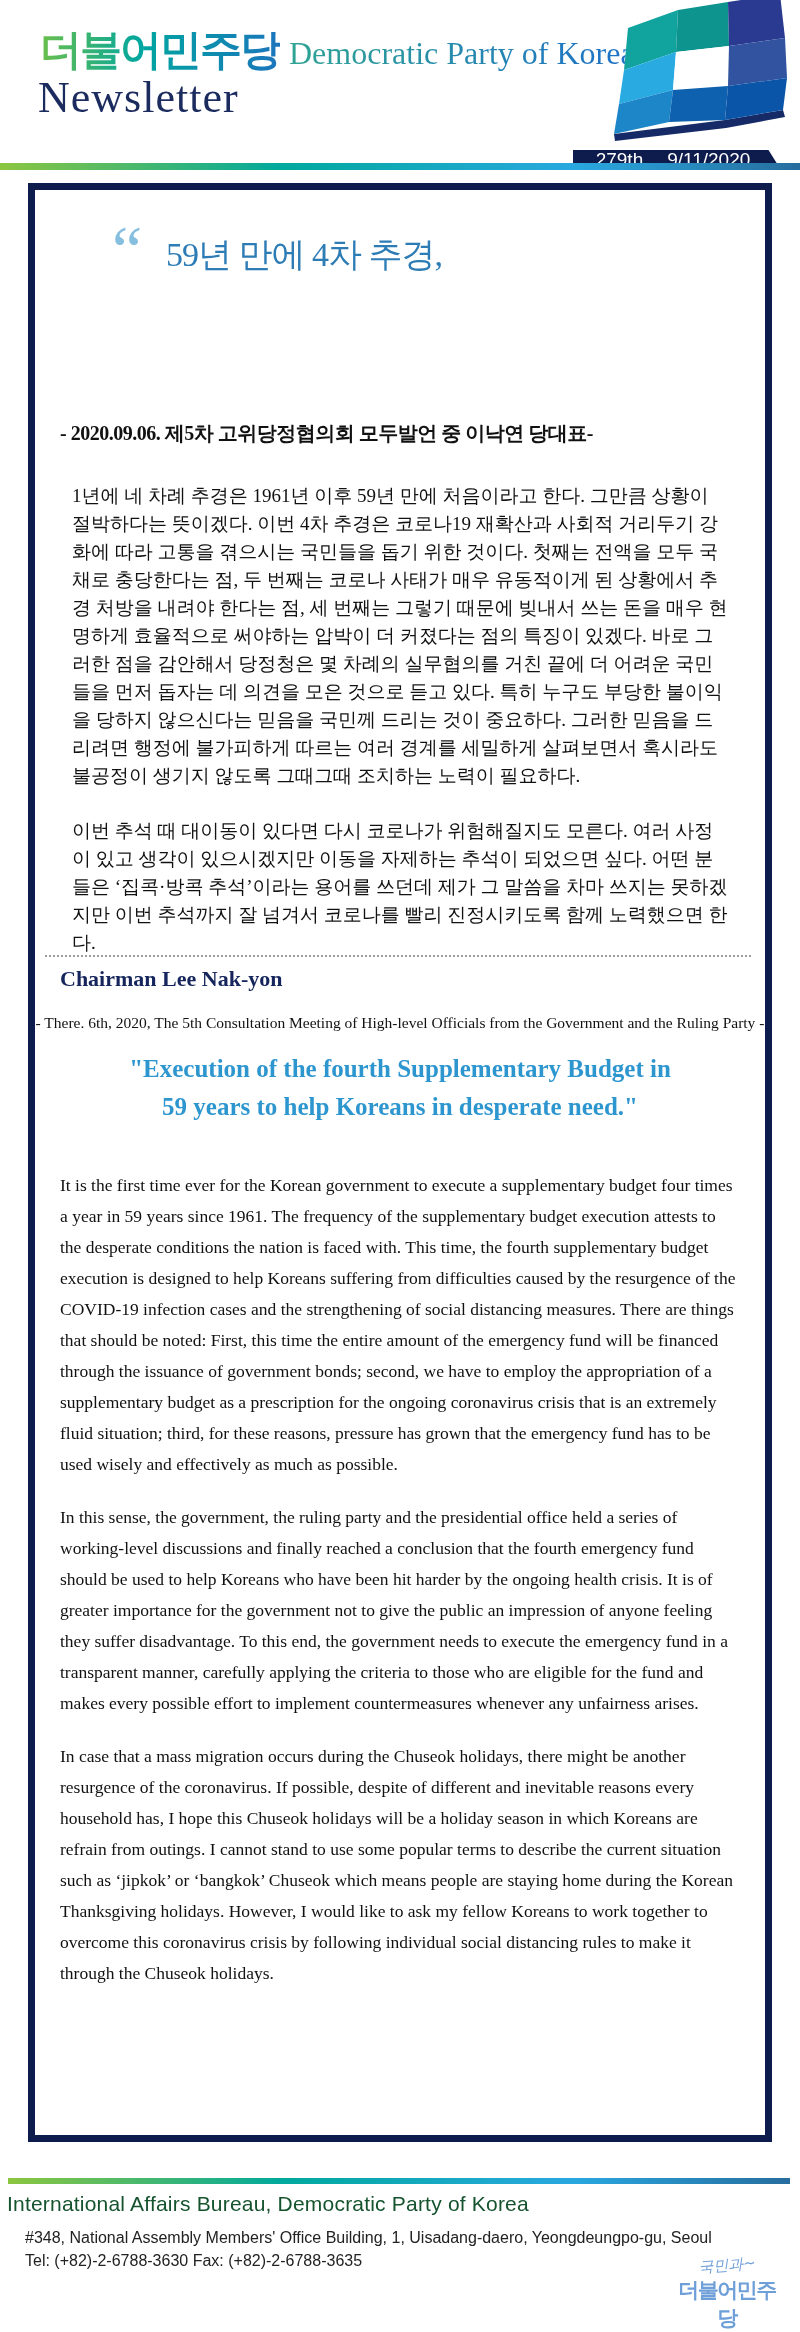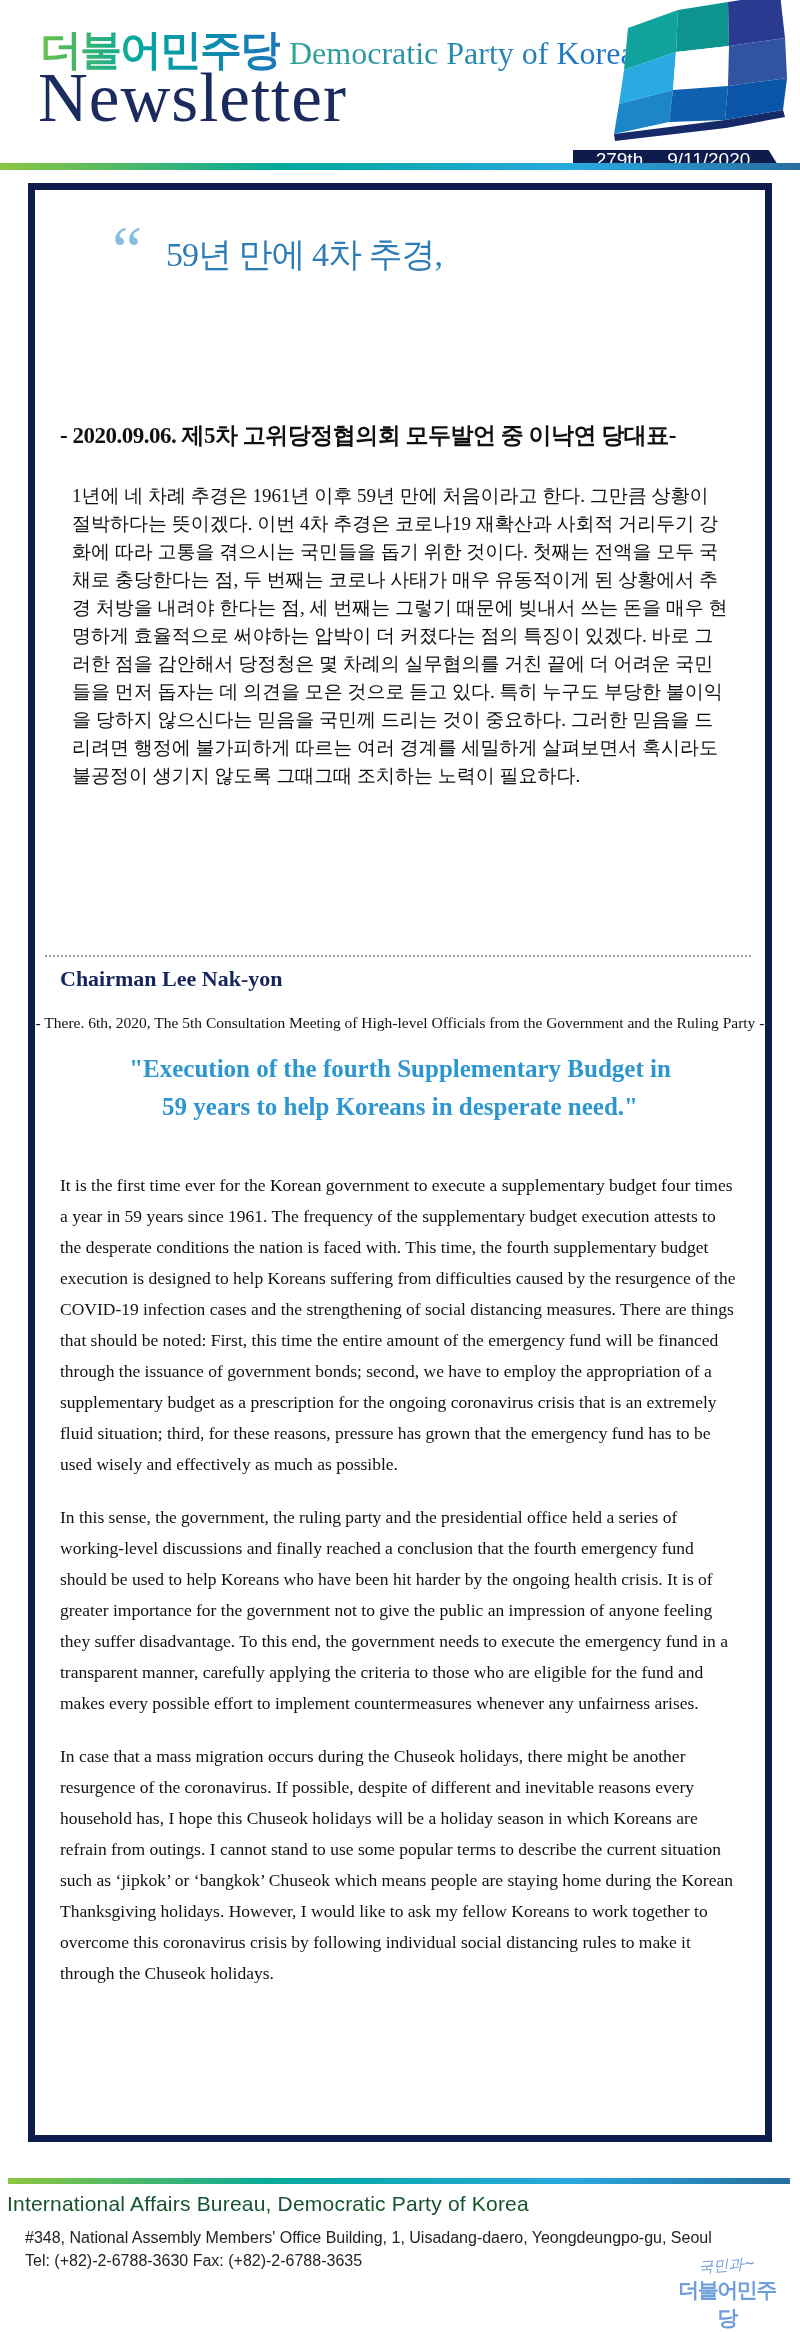--- a/index.html
+++ b/index.html
@@ -18,21 +18,21 @@
     -webkit-text-fill-color:transparent; color:transparent;
   }
   .logo-en {
     font-size:32px; font-family:"Liberation Serif", serif;
     background:linear-gradient(90deg, var(--logo-en-start) 0%, var(--logo-en-end) 100%);
     -webkit-background-clip:text; background-clip:text;
     -webkit-text-fill-color:transparent; color:transparent;
   }
   .newsletter {
     position:absolute; left:38px; top:68px; font-family:"Liberation Serif", serif;
-    font-size:69px; color:var(--newsletter-navy); letter-spacing:1px; line-height:60px;
+    font-size:44px; color:var(--newsletter-navy); letter-spacing:1px; line-height:60px;
   }
   .flag { position:absolute; left:588px; top:-4px; }
   .issue-banner {
     position:absolute; left:573px; top:130px; width:208px; height:20px;
     background:var(--banner-navy); color:#fff; font-size:19px;
     display:flex; align-items:center; justify-content:center; gap:24px;
     clip-path:polygon(0 0, 94% 0, 100% 100%, 0 100%);
     padding-right:8px; box-sizing:border-box;margin-top:20px;
   }
   .bar-top {
@@ -49,21 +49,21 @@
     position:absolute; left:28px; top:183px; width:744px; height:1959px;
     border:7px solid var(--brand-navy); background:#fff; box-sizing:border-box;
   }
   .quote { position:absolute; left:85px; top:38px; padding-left:46px; font-family:"Liberation Serif", serif; }
   .quote-line { font-size:34px; line-height:53px; color:var(--quote-blue); letter-spacing:-1px; white-space:nowrap; }
   .qmark { color:var(--quote-mark-blue); font-size:68px; font-family:"Liberation Serif", serif; line-height:0; }
   .open-q { position:absolute; left:-8px; top:22px; }
   .close-q { position:relative; top:22px; margin-left:16px; }
   .quote-attrib {
     position:absolute; left:25px; top:230px; font-family:"Liberation Serif", serif;
-    font-size:23px; font-weight:700; color:#111; letter-spacing:-0.5px;
+    font-size:20px; font-weight:700; color:#111; letter-spacing:-0.5px;
   }
   .kr-body {
     position:absolute; left:25px; top:280px; width:682px;
     font-family:"Liberation Serif", serif; font-size:19px; line-height:28px; color:#111;
   }
   .kr-body p { margin:12px; }
   .kr-body p + p { margin-top:27px; }
   .divider { position:absolute; left:10px; top:765px; width:706px; border-top:2px dotted #9a9a9a; height:0; }
   .chairman {
     position:absolute; left:25px; top:776px; font-family:"Liberation Serif", serif;
@@ -128,20 +128,21 @@
 
     <div class="quote">
       <span class="qmark open-q">“</span>
       <div class="quote-line">59년 만에 4차 추경,</div>
     </div>
 
     <div class="quote-attrib">- 2020.09.06. 제5차 고위당정협의회 모두발언 중 이낙연 당대표-</div>
 
     <div class="kr-body">
       <p>1년에 네 차례 추경은 1961년 이후 59년 만에 처음이라고 한다. 그만큼 상황이 절박하다는 뜻이겠다. 이번 4차 추경은 코로나19 재확산과 사회적 거리두기 강화에 따라 고통을 겪으시는 국민들을 돕기 위한 것이다. 첫째는 전액을 모두 국채로 충당한다는 점, 두 번째는 코로나 사태가 매우 유동적이게 된 상황에서 추경 처방을 내려야 한다는 점, 세 번째는 그렇기 때문에 빚내서 쓰는 돈을 매우 현명하게 효율적으로 써야하는 압박이 더 커졌다는 점의 특징이 있겠다. 바로 그러한 점을 감안해서 당정청은 몇 차례의 실무협의를 거친 끝에 더 어려운 국민들을 먼저 돕자는 데 의견을 모은 것으로 듣고 있다. 특히 누구도 부당한 불이익을 당하지 않으신다는 믿음을 국민께 드리는 것이 중요하다. 그러한 믿음을 드리려면 행정에 불가피하게 따르는 여러 경계를 세밀하게 살펴보면서 혹시라도 불공정이 생기지 않도록 그때그때 조치하는 노력이 필요하다.</p>
+      <p>이번 추석 때 대이동이 있다면 다시 코로나가 위험해질지도 모른다. 여러 사정이 있고 생각이 있으시겠지만 이동을 자제하는 추석이 되었으면 싶다. 어떤 분들은 ‘집콕·방콕 추석’이라는 용어를 쓰던데 제가 그 말씀을 차마 쓰지는 못하겠지만 이번 추석까지 잘 넘겨서 코로나를 빨리 진정시키도록 함께 노력했으면 한다.</p>
     </div>
 
     <div class="divider"></div>
 
     <div class="chairman">Chairman Lee Nak-yon</div>
 
     <div class="en-attrib">- There. 6th, 2020, The 5th Consultation Meeting of High-level Officials from the Government and the Ruling Party -</div>
 
     <div class="headline">
       <span>"Execution of the fourth Supplementary Budget in</span>

